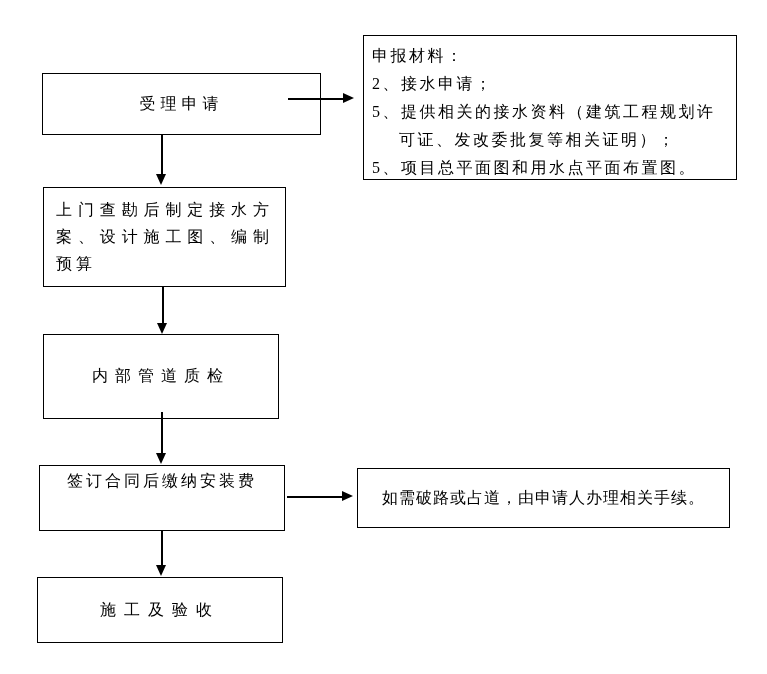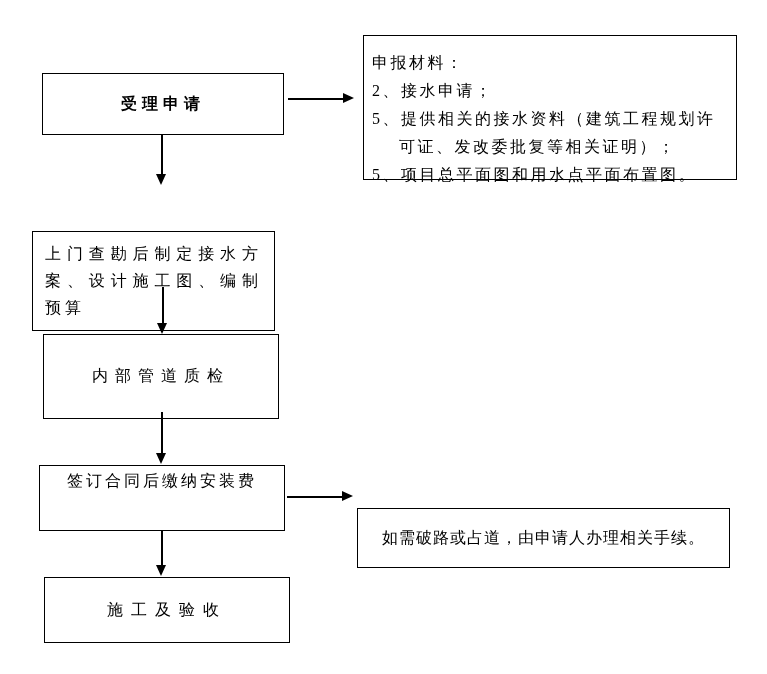--- a/index.html
+++ b/index.html
@@ -22,27 +22,27 @@
     box-sizing: border-box;
     border: 1.5px solid #000000;
     background: #ffffff;
   }
   .flex-center {
     display: flex;
     align-items: center;
     justify-content: center;
   }
   
-  #box-accept      { left: 42px;  top: 73px;  width: 242px; height: 62px;  letter-spacing: 5px; font-weight: bold; }
-  #box-materials   { left: 363px; top: 35px;  width: 374px; height: 145px; padding: 13px 8px 0 8px; line-height: 28px; letter-spacing: 2.5px; }
-  #box-survey      { left: 32px;  top: 187px; width: 243px; height: 100px; padding: 8px 12px 12px 12px; line-height: 27px; letter-spacing: 4px; text-align: justify; margin-top: 44px; }
+  #box-accept      { left: 42px;  top: 73px;  width: 279px; height: 62px;  letter-spacing: 5px; }
+  #box-materials   { left: 363px; top: 35px;  width: 374px; height: 145px; padding: 6px 8px 0 8px; line-height: 28px; letter-spacing: 2.5px; }
+  #box-survey      { left: 43px;  top: 187px; width: 243px; height: 100px; padding: 8px 12px 12px 12px; line-height: 27px; letter-spacing: 4px; text-align: justify; }
   #box-inspection  { left: 43px;  top: 334px; width: 236px; height: 85px;  letter-spacing: 7px; }
   #box-contract    { left: 39px;  top: 465px; width: 246px; height: 66px;  padding-top: 2px; line-height: 26px; letter-spacing: 3px; text-align: center; }
-  #box-road        { left: 357px; top: 468px; width: 373px; height: 60px;  letter-spacing: 1px; margin-top: 40px; }
-  #box-construction{ left: 37px;  top: 577px; width: 246px; height: 66px;  letter-spacing: 8px; margin-left: 7px; }
+  #box-road        { left: 357px; top: 468px; width: 373px; height: 60px;  letter-spacing: 1px; }
+  #box-construction{ left: 37px;  top: 577px; width: 246px; height: 66px;  letter-spacing: 8px; }
 
   .mat-item {
     padding-left: 27px;
     text-indent: -27px;
   }
 
   
   .shaft {
     position: absolute;
     background: #000000;

